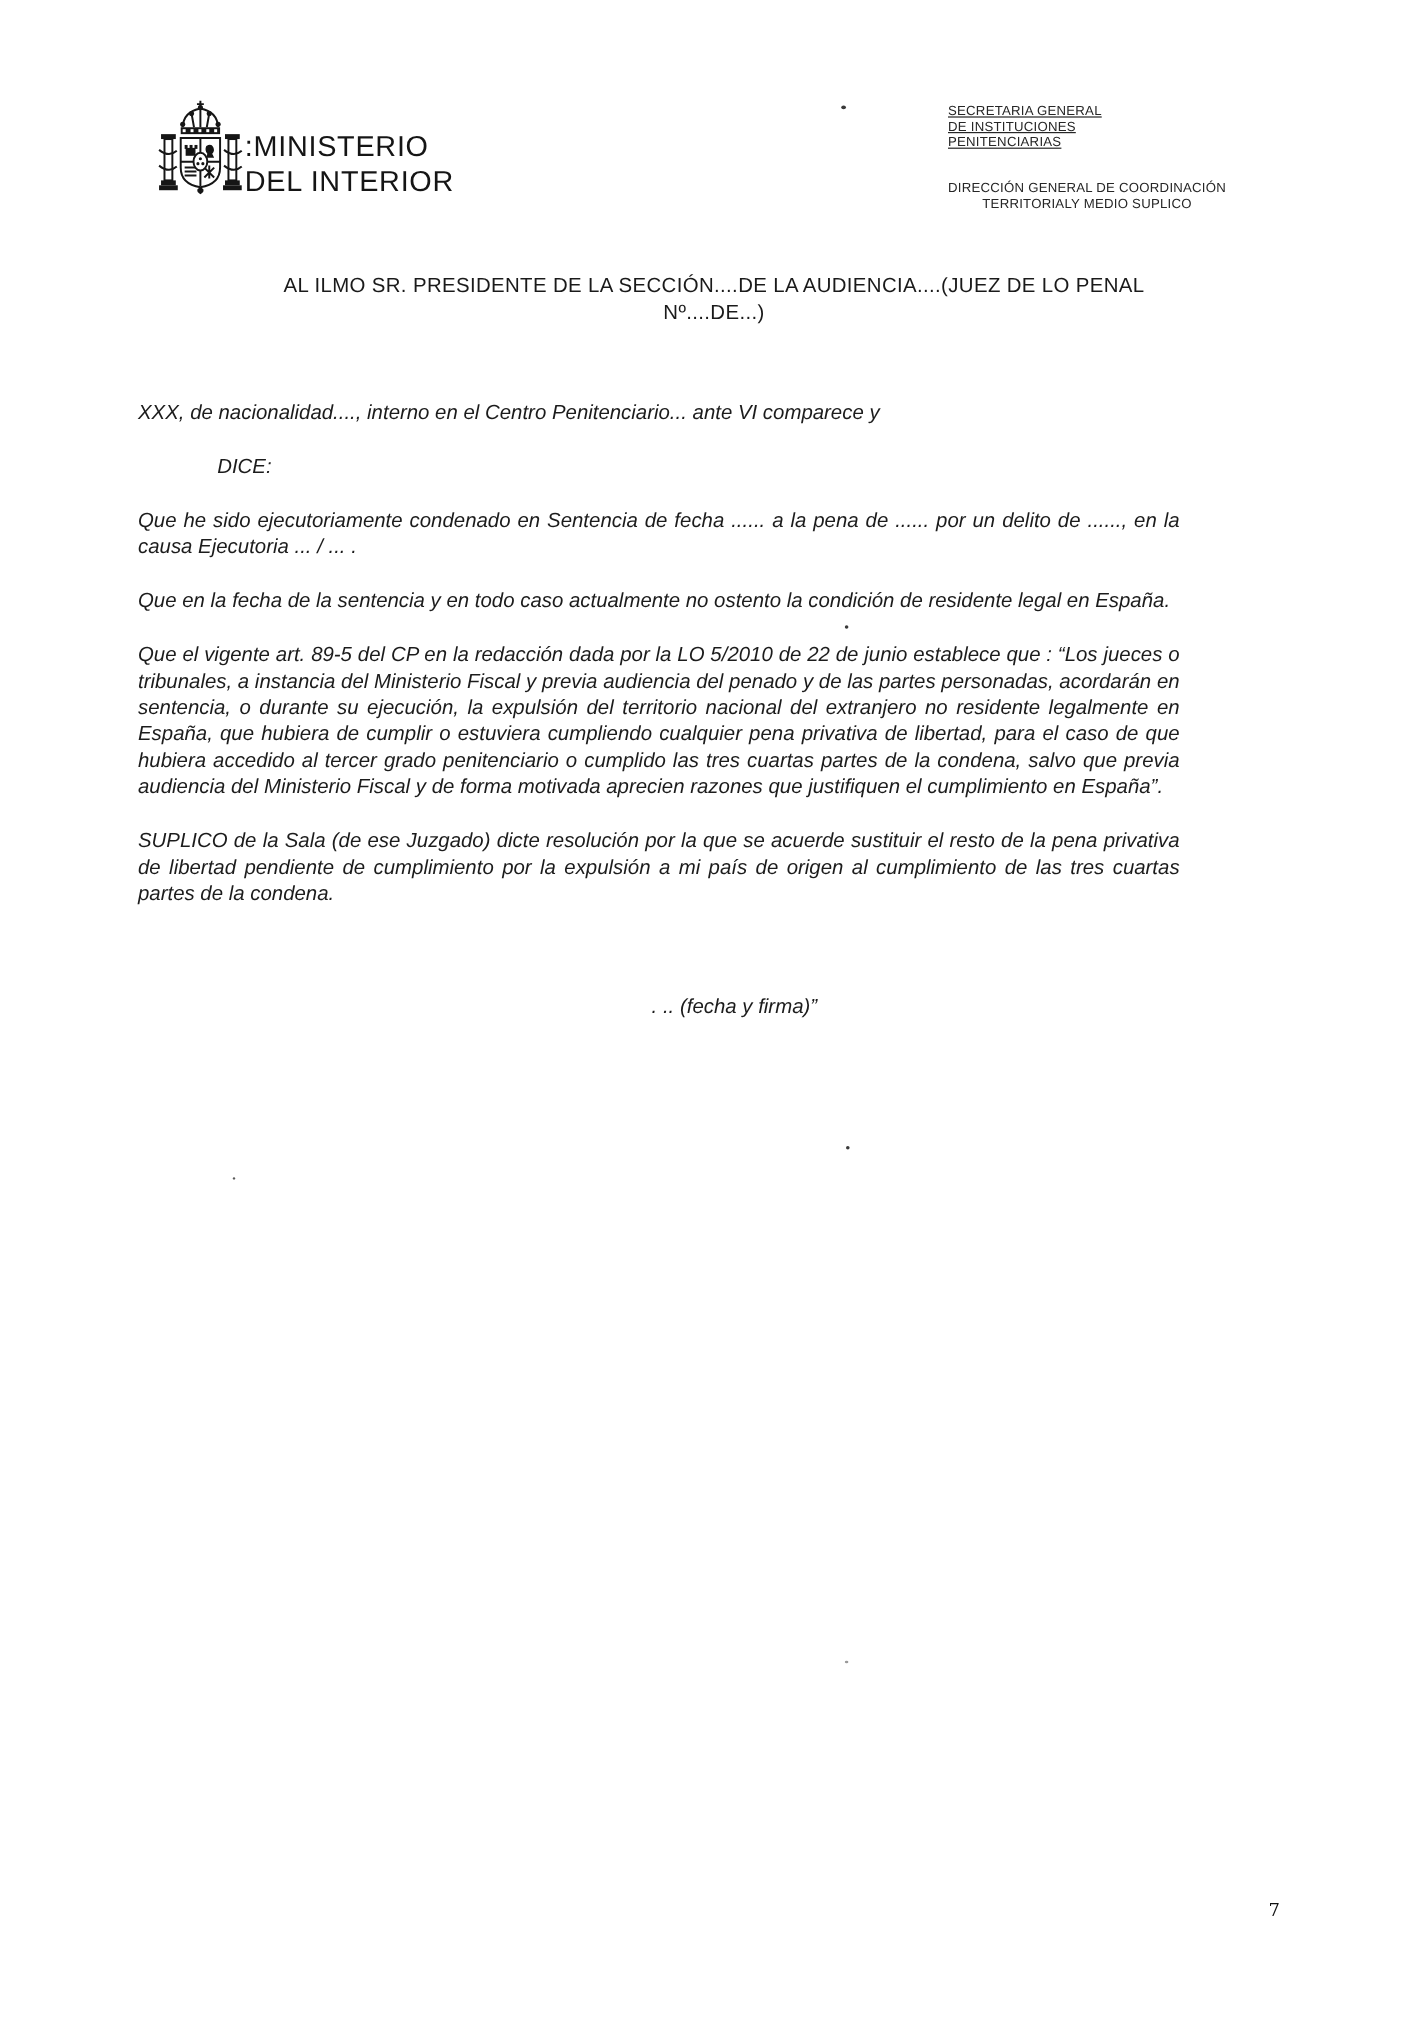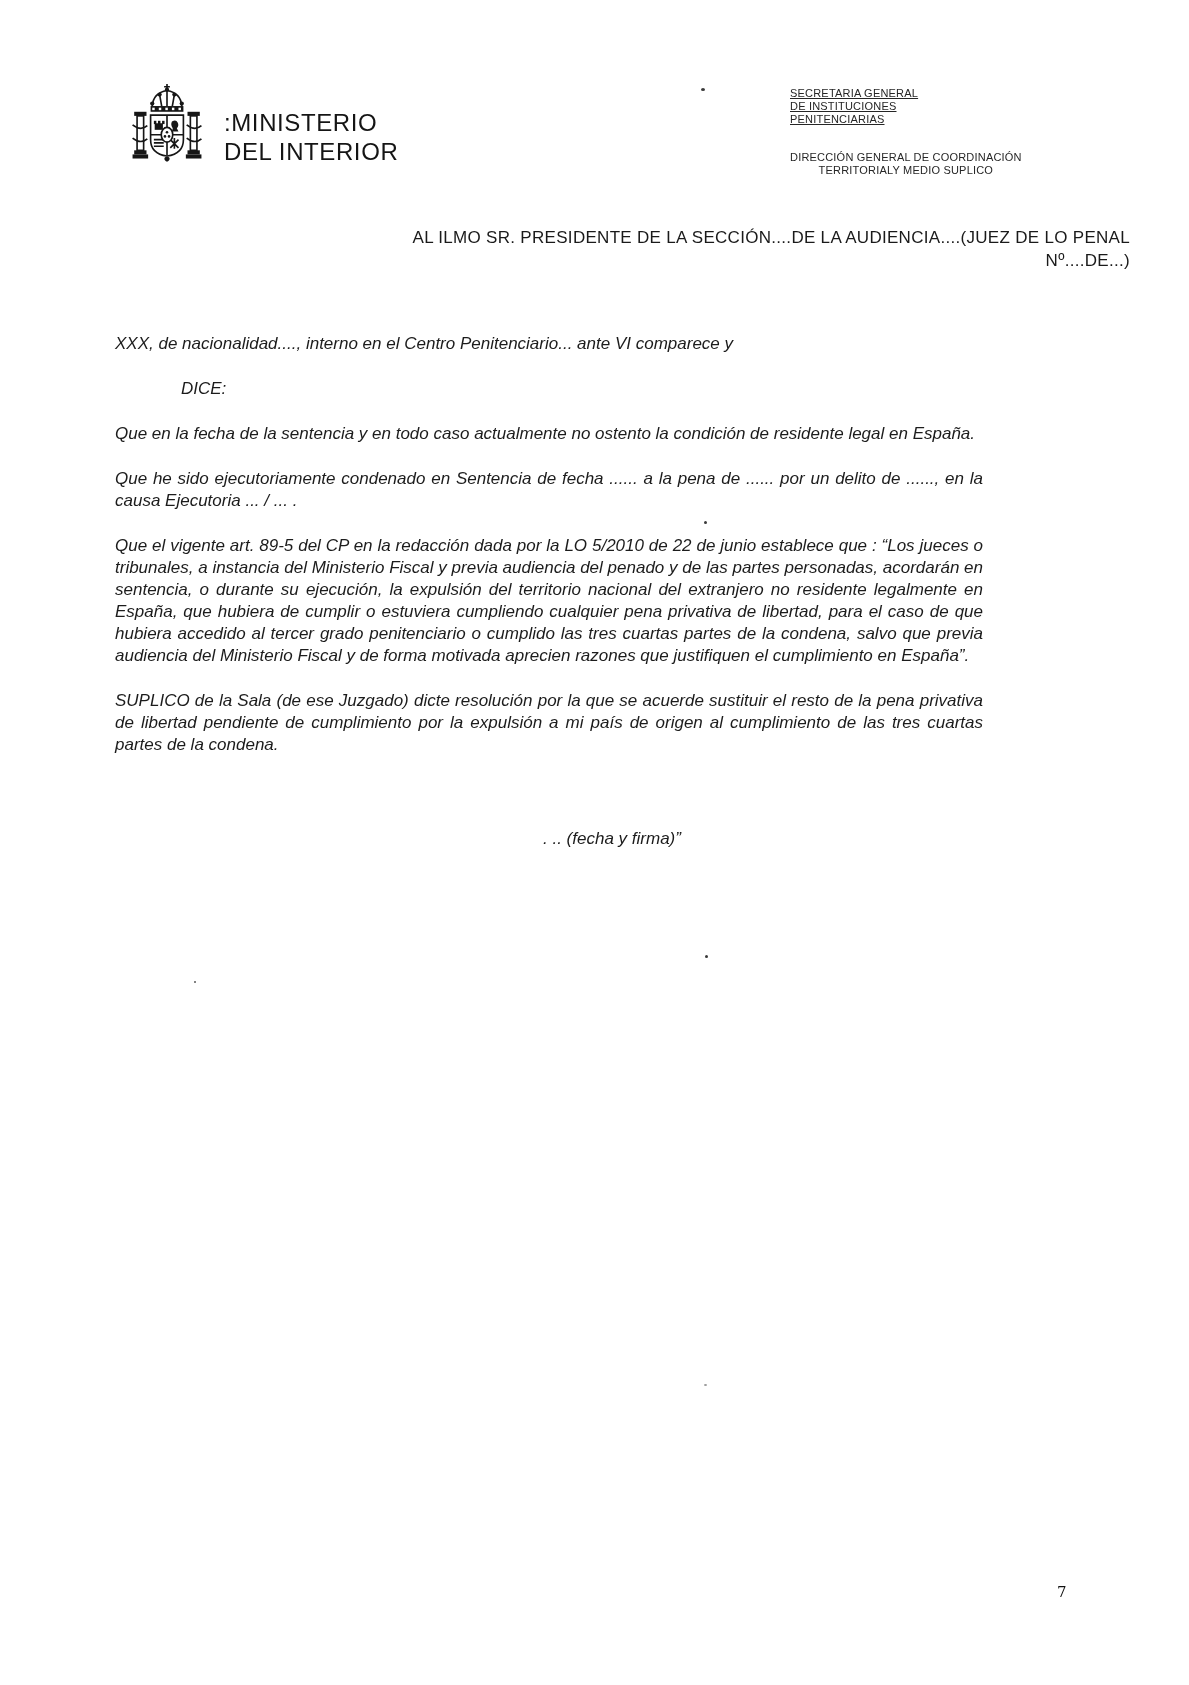--- a/index.html
+++ b/index.html
@@ -23,21 +23,20 @@
   }
   .ministry-name {
     position: absolute;
     left: 204px;
     top: 108px;
     font-size: 24px;
     letter-spacing: 0.6px;
     color: #151515;
     line-height: 29px;
     white-space: nowrap;
-    margin-left: 20px;
   }
   .org-block-1 {
     position: absolute;
     left: 790px;
     top: 87px;
     font-size: 11px;
     line-height: 13px;
     letter-spacing: 0.2px;
     color: #262626;
     text-decoration: underline;
@@ -52,21 +51,21 @@
     color: #262626;
     text-align: center;
   }
 
   
   .addressee {
     position: absolute;
     left: 60px;
     top: 226px;
     width: 1070px;
-    text-align: right;
+    text-align: center;
     font-size: 17px;
     letter-spacing: 0.3px;
     line-height: 23px;
     color: #1a1a1a;
   }
 
   
   .body-text {
     position: absolute;
     left: 115px;
@@ -179,22 +178,22 @@
   </div>
 
   <div class="addressee">
     <div>AL ILMO SR. PRESIDENTE DE LA SECCIÓN....DE LA AUDIENCIA....(JUEZ DE LO PENAL</div>
     <div>Nº....DE...)</div>
   </div>
 
   <div class="body-text">
     <p>XXX, de nacionalidad...., interno en el Centro Penitenciario... ante VI comparece y</p>
     <p class="p-indent">DICE:</p>
+    <p class="p-justify">Que he sido ejecutoriamente condenado en Sentencia de fecha ...... a la pena de ...... por un delito de ......, en la causa Ejecutoria ... / ... .</p>
     <p class="p-justify">Que en la fecha de la sentencia y en todo caso actualmente no ostento la condición de residente legal en España.</p>
-    <p class="p-justify">Que he sido ejecutoriamente condenado en Sentencia de fecha ...... a la pena de ...... por un delito de ......, en la causa Ejecutoria ... / ... .</p>
     <p class="p-justify">Que el vigente art. 89-5 del CP en la redacción dada por la LO 5/2010 de 22 de junio establece que : “Los jueces o tribunales, a instancia del Ministerio Fiscal y previa audiencia del penado y de las partes personadas, acordarán en sentencia, o durante su ejecución, la expulsión del territorio nacional del extranjero no residente legalmente en España, que hubiera de cumplir o estuviera cumpliendo cualquier pena privativa de libertad, para el caso de que hubiera accedido al tercer grado penitenciario o cumplido las tres cuartas partes de la condena, salvo que previa audiencia del Ministerio Fiscal y de forma motivada aprecien razones que justifiquen el cumplimiento en España”.</p>
     <p class="p-justify">SUPLICO de la Sala (de ese Juzgado) dicte resolución por la que se acuerde sustituir el resto de la pena privativa de libertad pendiente de cumplimiento por la expulsión a mi país de origen al cumplimiento de las tres cuartas partes de la condena.</p>
     <p class="p-closing">. .. (fecha y firma)”</p>
   </div>
 
   <div class="page-number">7</div>
 
   <div class="dot dot-a"></div>
   <div class="dot dot-b"></div>
   <div class="dot dot-c"></div>

